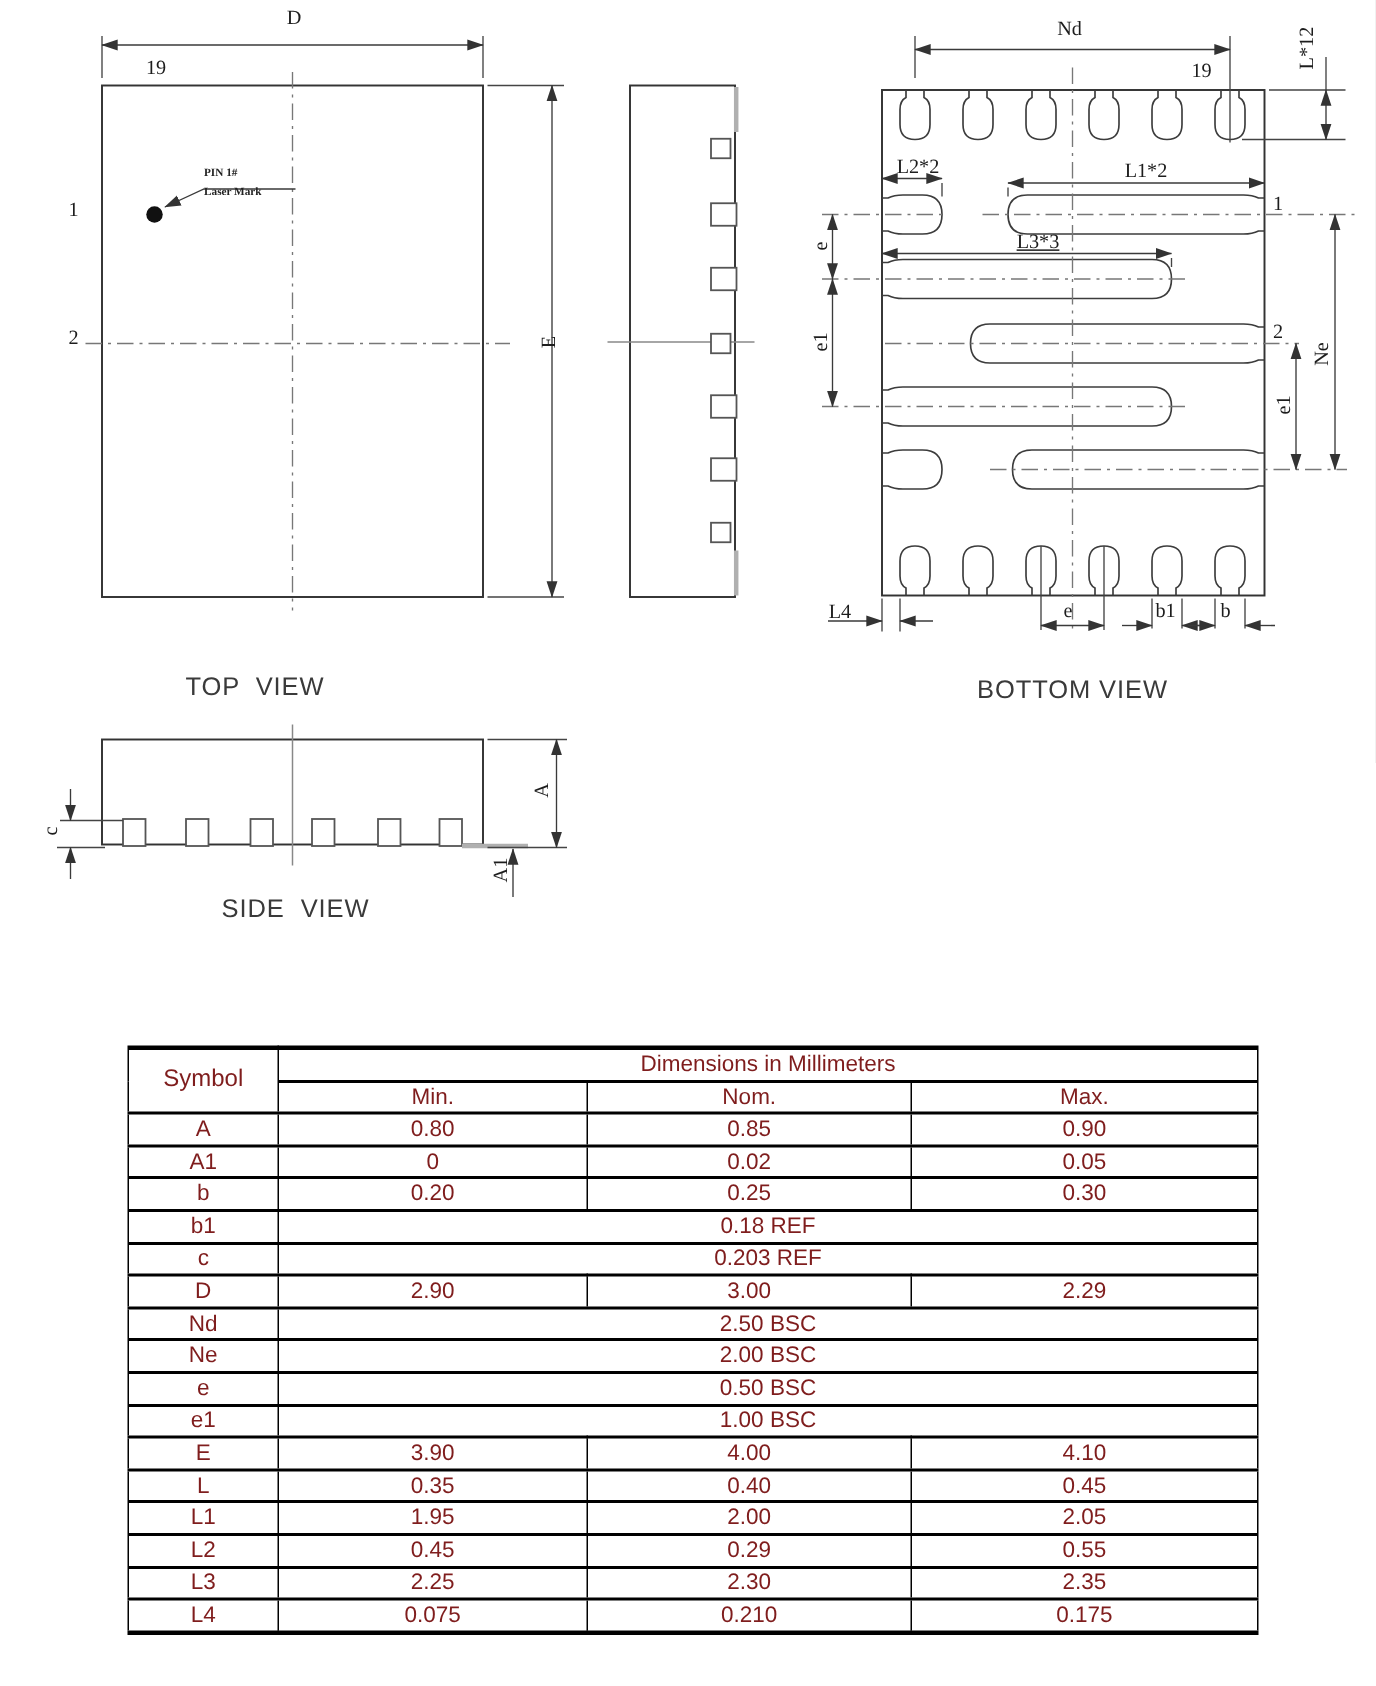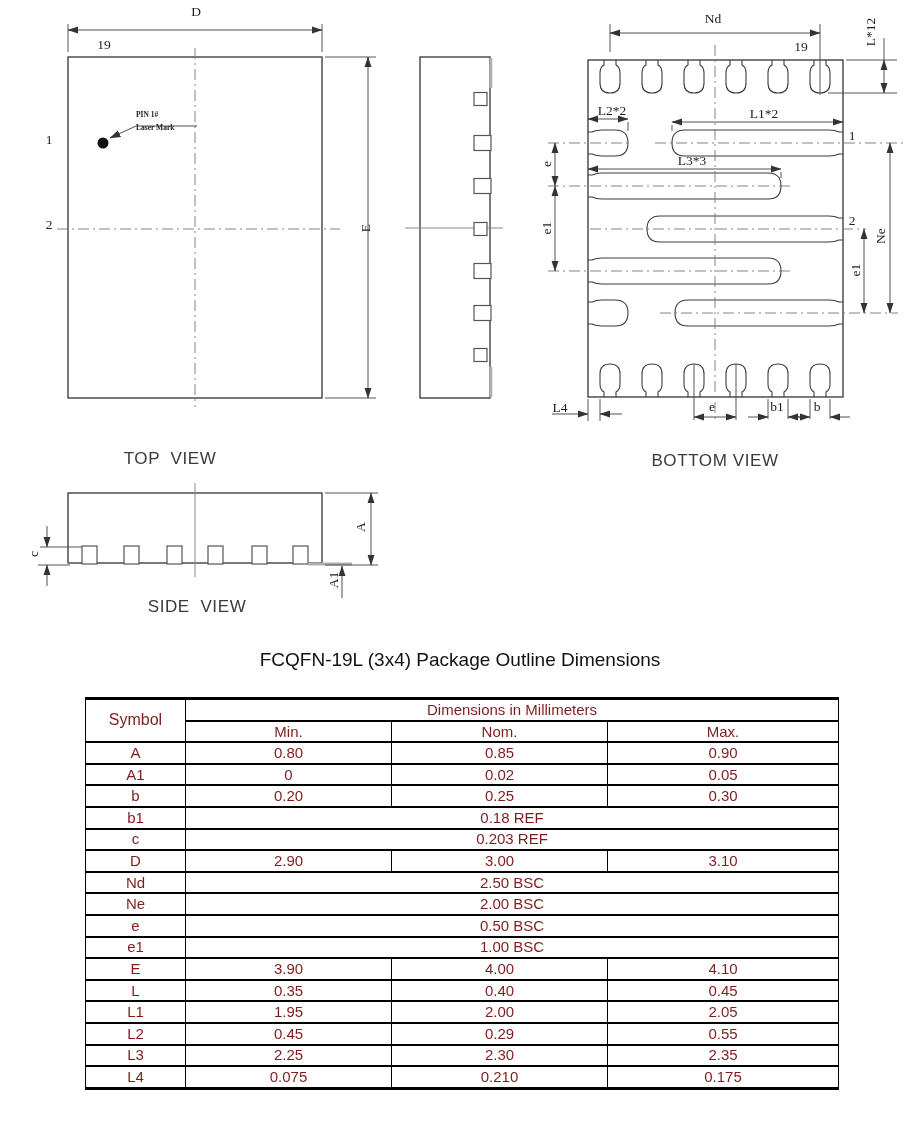--- a/index.html
+++ b/index.html
@@ -159,39 +159,38 @@
   <span class="lbl rot" style="left:366px;top:228px;">E</span>
   <span class="note" style="left:136px;top:111px;">PIN 1#</span>
   <span class="note" style="left:136px;top:124px;">Laser Mark</span>
   <span class="caption" style="left:170px;top:458px;">TOP  VIEW</span>
 
   <span class="lbl" style="left:713px;top:19px;">Nd</span>
   <span class="lbl" style="left:801px;top:47px;">19</span>
   <span class="lbl rot" style="left:871px;top:32px;">L*12</span>
   <span class="lbl" style="left:612px;top:111px;text-align:center;">L2*2</span>
   <span class="lbl" style="left:764px;top:114px;">L1*2</span>
-  <span class="lbl" style="left:692px;top:161px;">L3*3</span>
+  <span class="lbl" style="left:692px;top:161px;text-decoration:underline;">L3*3</span>
   <span class="lbl rot" style="left:547px;top:164px;">e</span>
   <span class="lbl rot" style="left:547px;top:228px;">e1</span>
   <span class="lbl" style="left:852px;top:136px;">1</span>
   <span class="lbl" style="left:852px;top:221px;">2</span>
   <span class="lbl rot" style="left:856px;top:270px;">e1</span>
   <span class="lbl rot" style="left:881px;top:236px;">Ne</span>
   <span class="lbl" style="left:560px;top:408px;">L4</span>
   <span class="lbl" style="left:712px;top:407px;">e</span>
   <span class="lbl" style="left:777px;top:407px;">b1</span>
   <span class="lbl" style="left:817px;top:407px;">b</span>
   <span class="caption" style="left:715px;top:460px;">BOTTOM VIEW</span>
 
   <span class="lbl rot" style="left:34px;top:554px;">c</span>
   <span class="lbl rot" style="left:361px;top:527px;">A</span>
   <span class="lbl rot" style="left:334px;top:580px;">A1</span>
   <span class="caption" style="left:197px;top:606px;">SIDE  VIEW</span>
 
-  <div class="title">FCQFN-19L (3x4) Package Outline Dimensions</div>
 
   <table class="dims">
     <colgroup>
       <col style="width:100px">
         <col style="width:206px">
         <col style="width:216px">
         <col style="width:231px">
     </colgroup>
     <thead>
       <tr>
@@ -228,21 +227,21 @@
           <td colspan="3">0.18 REF</td>
         </tr>
         <tr>
           <td>c</td>
           <td colspan="3">0.203 REF</td>
         </tr>
         <tr>
           <td>D</td>
           <td>2.90</td>
           <td>3.00</td>
-          <td>3.10</td>
+          <td>2.29</td>
         </tr>
         <tr>
           <td>Nd</td>
           <td colspan="3">2.50 BSC</td>
         </tr>
         <tr>
           <td>Ne</td>
           <td colspan="3">2.00 BSC</td>
         </tr>
         <tr>

